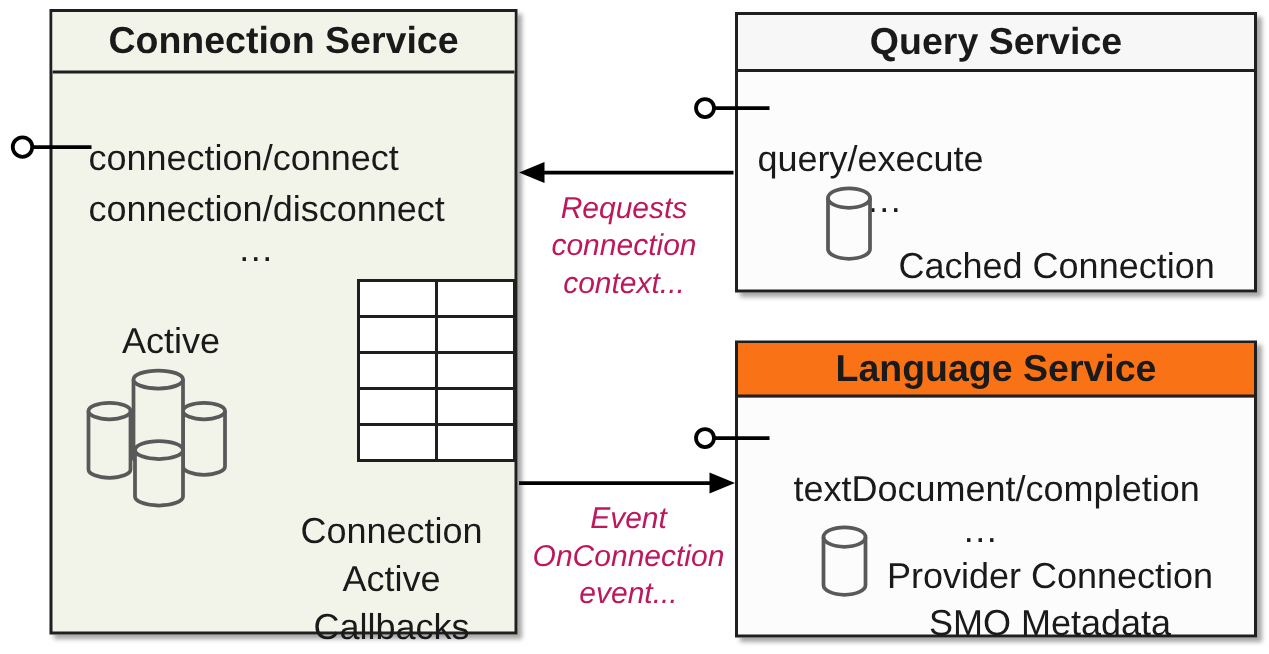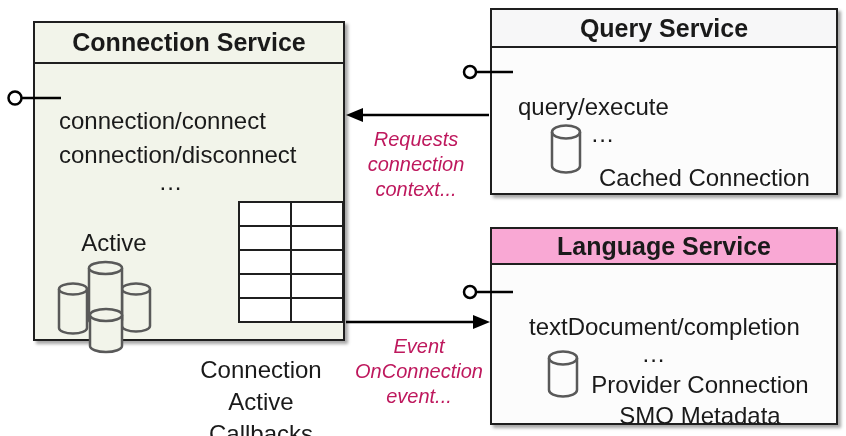--- a/index.html
+++ b/index.html
@@ -35,21 +35,21 @@
   }
   .cb-table > div{background:#ffffff;}
   svg{display:block;}
   .overlay{position:absolute;left:0;top:0;pointer-events:none;}
 </style>
 </head>
 <body>
 
 <div class="stage">
 
-  <div class="svc-box conn-fill" style="left:33px;top:21px;width:312px;height:320px;text-decoration:underline;">
+  <div class="svc-box conn-fill" style="left:33px;top:6px;width:312px;height:417px;text-decoration:underline;">
     <div class="svc-title conn-fill" style="height:41px;">Connection Service</div>
 
     <div class="abs body-text" style="left:24px;top:49px;width:224px;">
       <div>connection/connect</div>
       <div>connection/disconnect</div>
       <div class="center-text dots">...</div>
     </div>
 
     <div class="abs body-text center-text" style="left:4px;top:171px;width:150px;line-height:33px;">
       <div>Active</div>
@@ -85,34 +85,34 @@
 
     <div class="abs body-text center-text" style="left:150px;top:299px;width:152px;line-height:32px;">
       <div>Connection</div>
       <div>Active</div>
       <div>Callbacks</div>
     </div>
   </div>
 
   <div class="svc-box svc-fill" style="left:490px;top:8px;width:348px;height:187px;">
     <div class="svc-title" style="height:38px;background:#f7f7f8;">Query Service</div>
-    <div class="abs body-text" style="left:26px;top:48px;width:170px;">
+    <div class="abs body-text" style="left:13px;top:48px;width:170px;">
       <div>query/execute</div>
       <div class="center-text dots">...</div>
     </div>
 
     <svg class="abs" style="left:57px;top:113px;" width="34" height="52" viewBox="0 0 34 52" fill="none" stroke="#595959" stroke-width="2.5">
       <path d="M3,9 v34 a14,6.5 0 0 0 28,0 v-34"></path>
       <ellipse cx="17" cy="9" rx="14" ry="6.5"></ellipse>
     </svg>
     <div class="abs body-text" style="left:107px;top:119px;">Cached Connection</div>
   </div>
 
   <div class="svc-box svc-fill" style="left:490px;top:227px;width:348px;height:198px;">
-    <div class="svc-title" style="height:36px;background:#f9a8d4;text-align:right;">Language Service</div>
+    <div class="svc-title" style="height:36px;background:#f97316;text-align:right;">Language Service</div>
     <div class="abs body-text" style="left:37px;top:49px;width:250px;">
       <div>textDocument/completion</div>
       <div class="center-text dots">...</div>
     </div>
 
     <svg class="abs" style="left:54px;top:120px;" width="34" height="50" viewBox="0 0 34 50" fill="none" stroke="#595959" stroke-width="2.5">
       <path d="M3,9 v32 a14,6.5 0 0 0 28,0 v-32"></path>
       <ellipse cx="17" cy="9" rx="14" ry="6.5"></ellipse>
     </svg>
     <div class="abs body-text center-text" style="left:88px;top:108px;width:240px;line-height:31px;">

